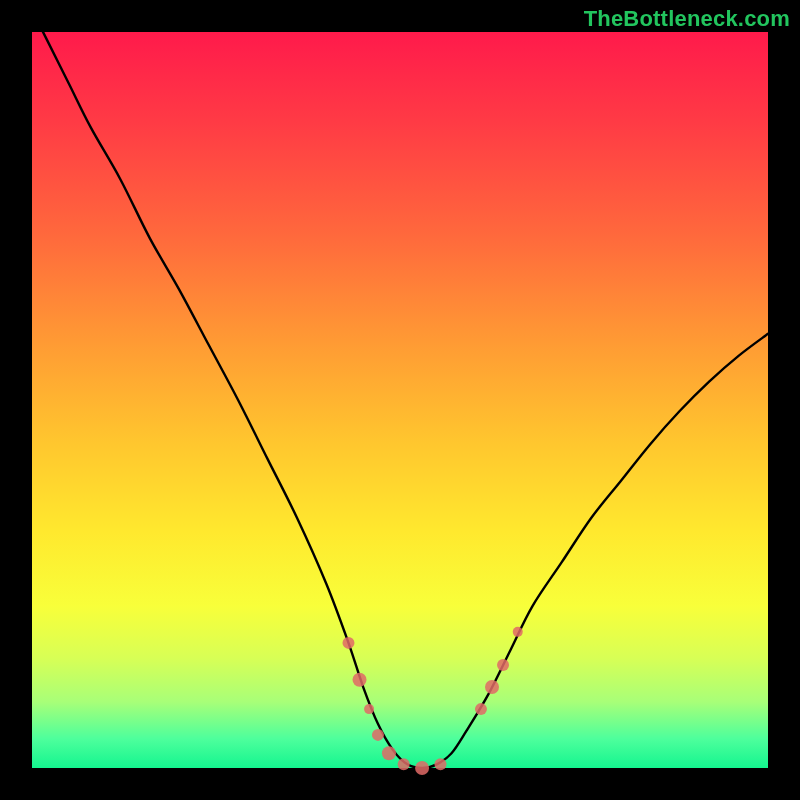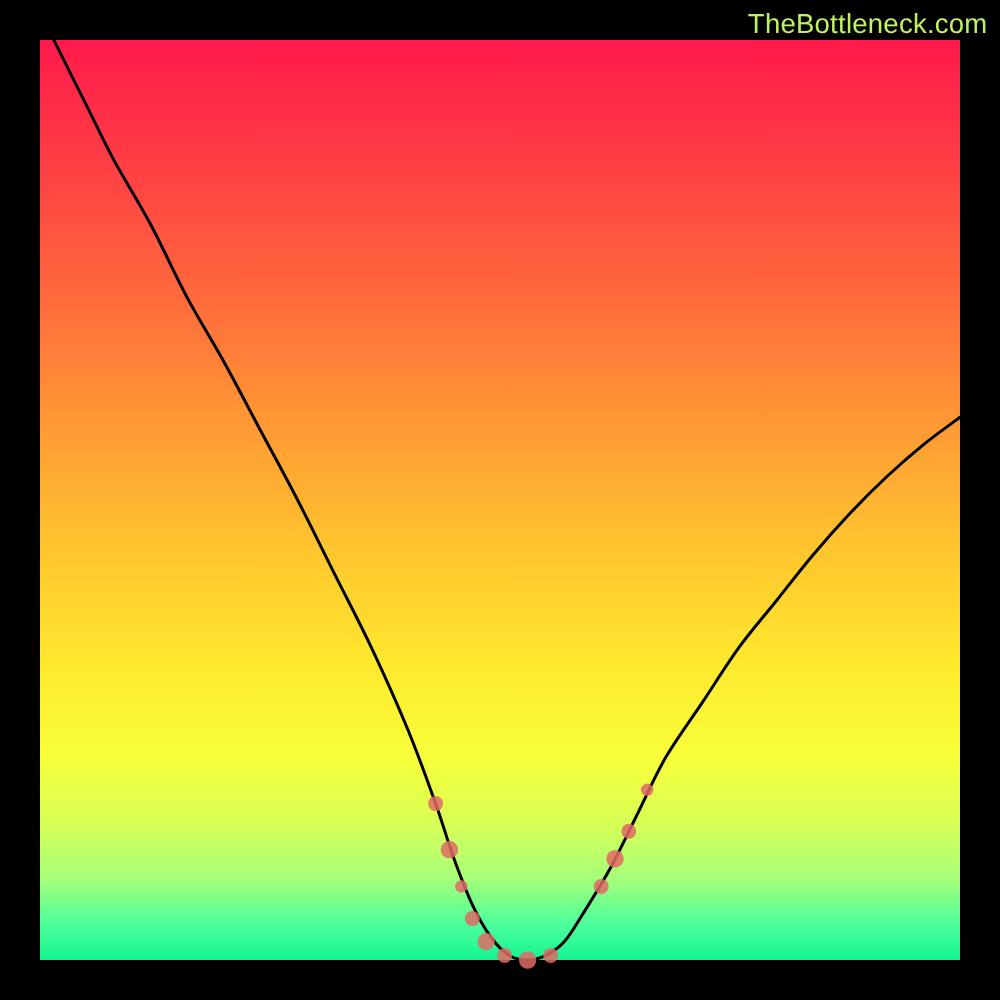--- a/index.html
+++ b/index.html
@@ -36,22 +36,22 @@
       #a8ff78 91%,
       #4eff9c 96%,
       #14f58f 100%);
   }
   .watermark {
     position: absolute;
     top: 6px;
     right: 10px;
     font-family: Arial, Helvetica, sans-serif;
     font-size: 22px;
-    color: #bef264;
-    font-weight: 400;
+    color: #22c55e;
+    font-weight: 700;
     letter-spacing: 0.2px;
     user-select: none;
   }
   svg.curve {
     position: absolute;
     left: 0;
     top: 0;
     width: 736px;
     height: 736px;
     overflow: visible;

